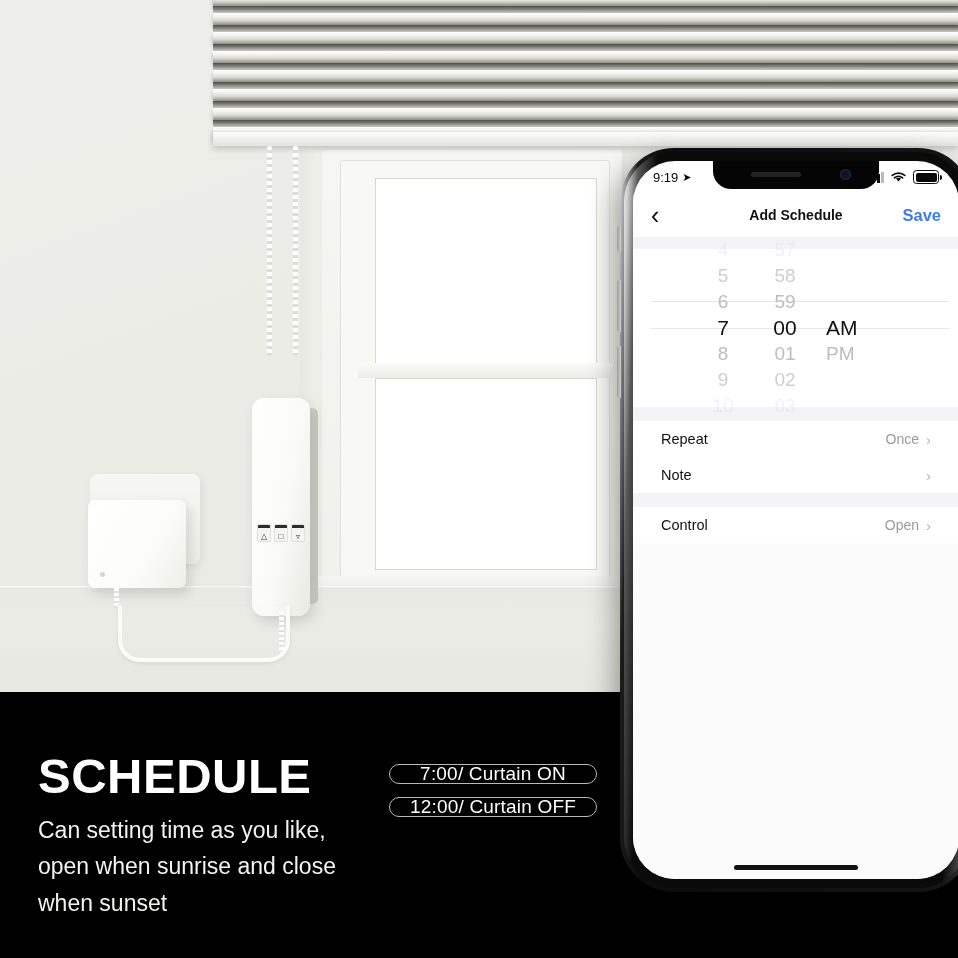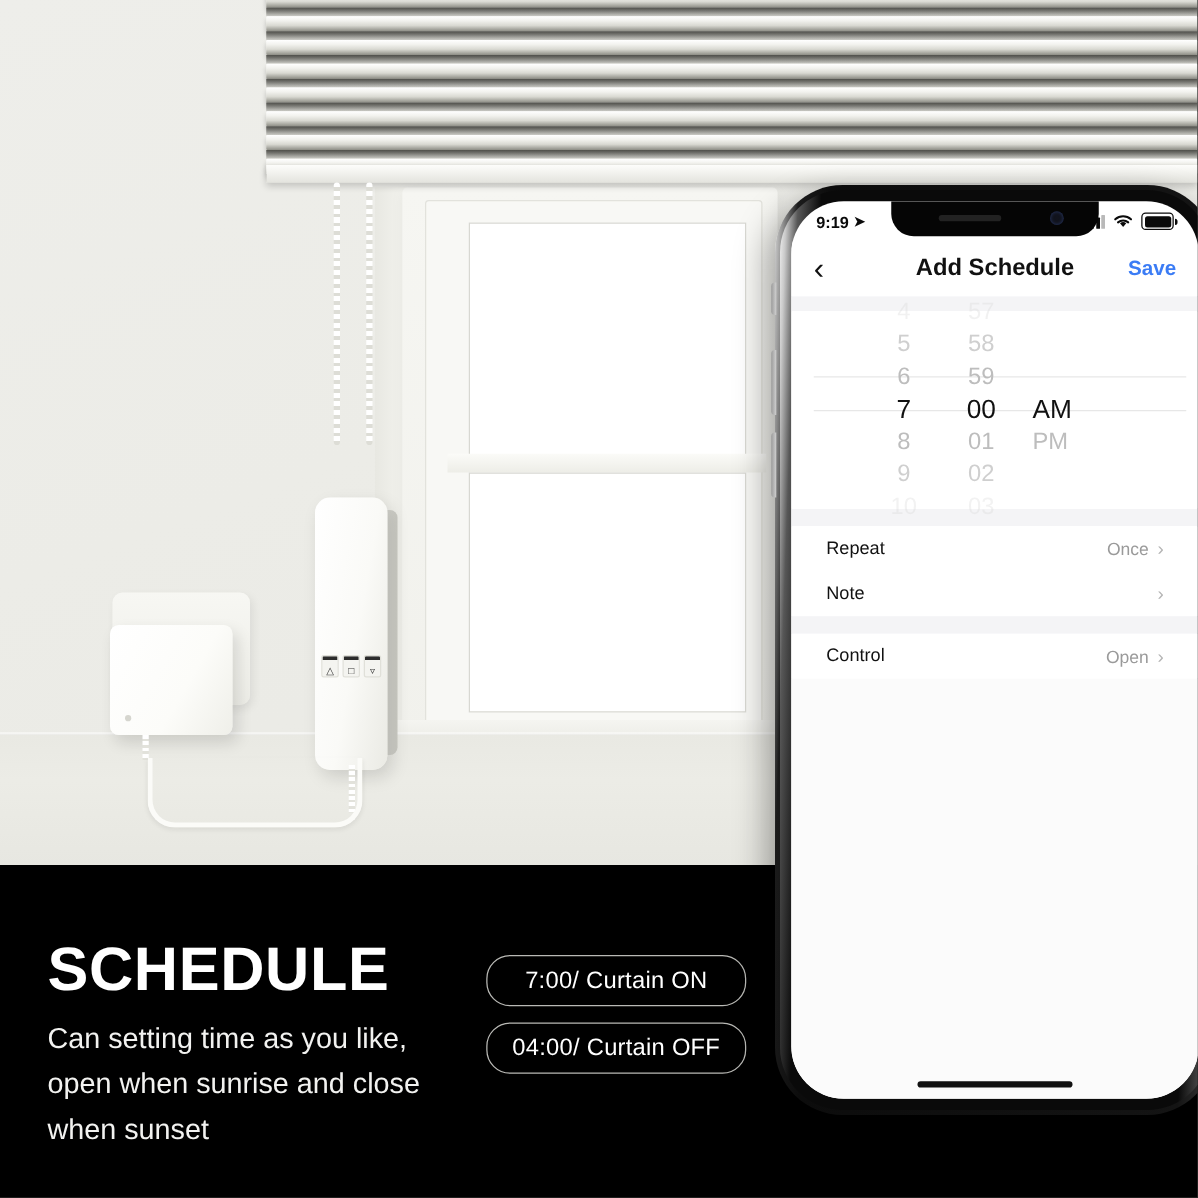--- a/index.html
+++ b/index.html
@@ -151,21 +151,21 @@
   }
   .subcopy{
     position:absolute;left:38px;top:120px;width:340px;
     font-size:23px;color:#f2f2f0;line-height:1.58;font-weight:400;
   }
   .pills{
     position:absolute;left:389px;top:72px;width:212px;
   }
   .pill{
     box-sizing:border-box;
-    width:208px;height:41px;margin-bottom:13px;
+    width:208px;height:20px;margin-bottom:13px;
     border:1px solid #b9b9b5;border-radius:19px;
     display:flex;align-items:center;justify-content:center;
     color:#ffffff;font-size:19px;letter-spacing:.2px;
   }
 
   
   .phone{
     position:absolute;left:620px;top:148px;width:352px;height:744px;
   }
   .phone-body{
@@ -202,21 +202,21 @@
     border-radius:3px;background:#222;
   }
   .notch .cam{
     position:absolute;right:28px;top:8px;width:11px;height:11px;
     border-radius:50%;background:#11131c;
     box-shadow:inset 0 0 3px #2a3a6a;
   }
 
   .statusbar{
     position:relative;height:32px;display:flex;align-items:center;
-    padding:0 20px;font-size:13px;font-weight:bold;color:#0a0a0a;
+    padding:0 20px;font-size:13px;font-weight:normal;color:#0a0a0a;
   }
   .sb-time{display:flex;align-items:center;gap:4px;}
   .sb-right{margin-left:auto;display:flex;align-items:center;gap:6px;}
   .loc-arrow{font-size:11px;}
   .sig{display:flex;align-items:flex-end;gap:1.5px;height:11px;}
   .sig i{width:3px;background:#0a0a0a;border-radius:.5px;display:block;}
   .sig i:nth-child(1){height:4px;}
   .sig i:nth-child(2){height:6px;}
   .sig i:nth-child(3){height:8.5px;}
   .sig i:nth-child(4){height:11px;background:#b9b9b9;}
@@ -230,21 +230,21 @@
   }
   .batt i{position:absolute;left:1.5px;top:1.5px;bottom:1.5px;right:1.5px;background:#0a0a0a;border-radius:2px;display:block;}
 
   .navbar{
     position:relative;height:44px;display:flex;align-items:center;
     padding:0 18px;background:#ffffff;
   }
   .nav-back{font-size:25px;line-height:1;color:#111;font-weight:300;cursor:pointer;}
   .nav-title{
     position:absolute;left:0;right:0;text-align:center;
-    font-size:19px;font-weight:bold;color:#111;pointer-events:none;
+    font-size:14px;font-weight:bold;color:#111;pointer-events:none;
   }
   .nav-save{margin-left:auto;font-size:16.5px;color:#3b7cf5;font-weight:bold;z-index:2;}
 
   .gapbar{height:12px;background:#f4f4f6;}
 
   .picker{
     position:relative;height:158px;background:#ffffff;
     display:flex;justify-content:center;align-items:center;
   }
   .pcol{
@@ -332,21 +332,21 @@
     <div class="adapter-led"></div>
     <div class="adapter-cord"></div>
     <div class="wire"></div>
   </div>
 
   <div class="banner">
     <div class="headline">SCHEDULE</div>
     <div class="subcopy">Can setting time as you like, open when sunrise and close when sunset</div>
     <div class="pills">
       <div class="pill">7:00/ Curtain ON</div>
-      <div class="pill">04:00/ Curtain OFF</div>
+      <div class="pill">12:00/ Curtain OFF</div>
     </div>
   </div>
 
   <div class="phone">
     <div class="phone-body"></div>
     <div class="phone-rim"></div>
 
     <div class="btn-side btn-silent"></div>
     <div class="btn-side btn-volup"></div>
     <div class="btn-side btn-voldn"></div>

